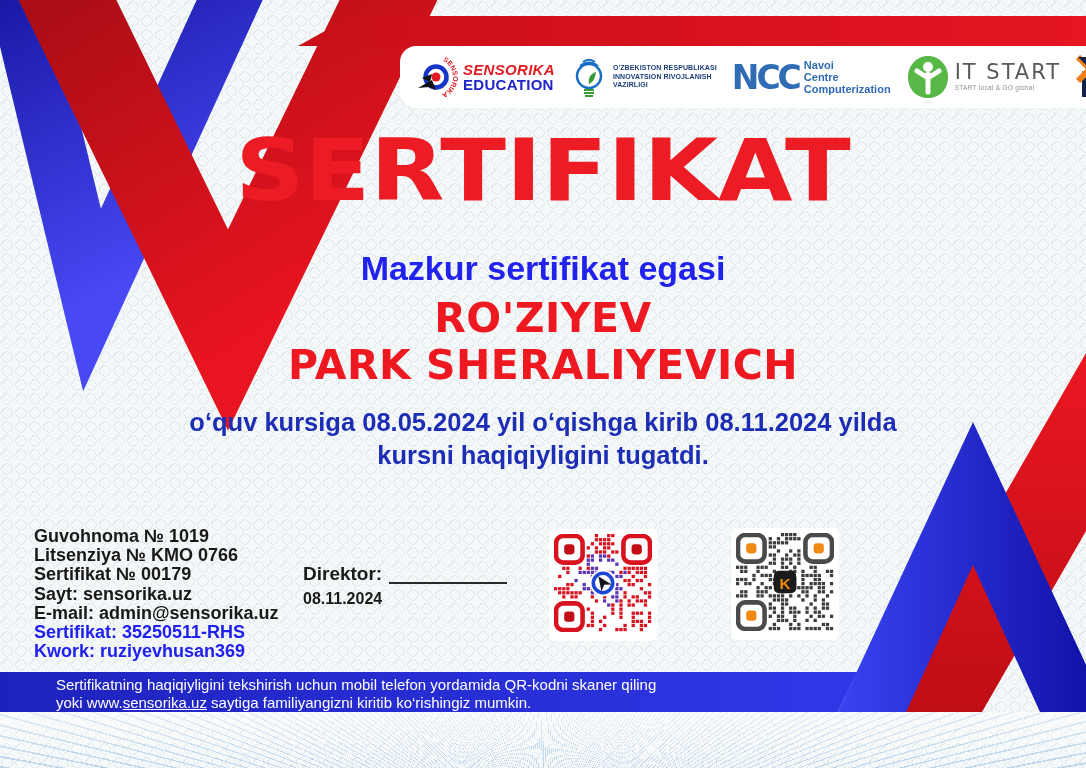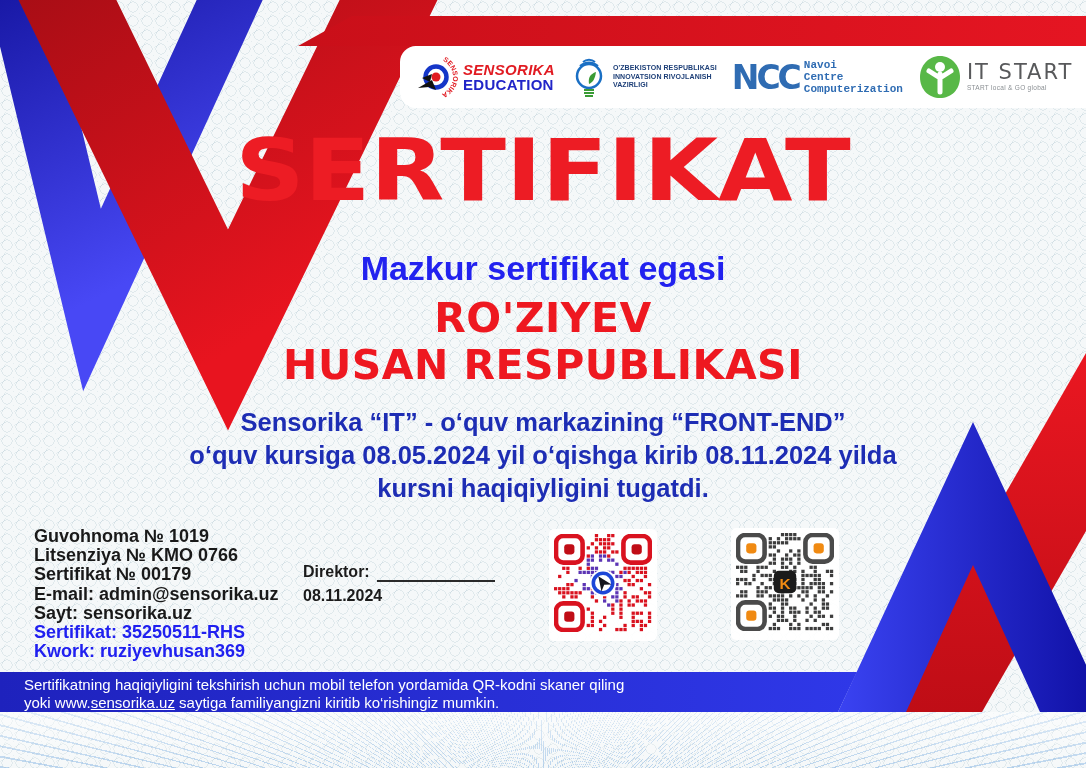--- a/index.html
+++ b/index.html
@@ -24,45 +24,45 @@
     position:absolute;left:400px;right:0;top:46px;height:62px;z-index:2;
     background:#fff;border-radius:16px 0 0 16px;
     display:flex;align-items:center;gap:15px;padding:0 8px 0 12px;box-sizing:border-box;
   }
   .logo{display:flex;align-items:center;gap:5px;white-space:nowrap;}
   .logo .col{display:flex;flex-direction:column;justify-content:center;}
   .sens-l1{font-size:15px;font-weight:bold;font-style:italic;color:#e11b22;letter-spacing:.3px;line-height:15px;}
   .sens-l2{font-size:15px;font-weight:bold;color:#2125c8;letter-spacing:.3px;line-height:15px;}
   .min-line{font-size:7px;font-weight:bold;color:#1c3e77;line-height:8.5px;letter-spacing:.1px;}
   .ncc-mark{font-size:33px;font-weight:bold;color:#2f6cb3;letter-spacing:-3px;line-height:33px;font-family:"DejaVu Sans",sans-serif;}
-  .ncc-line{font-size:11px;font-weight:bold;color:#2f6cb3;line-height:12px;font-family:Liberation Mono, monospace;}
+  .ncc-line{font-size:11px;font-weight:bold;color:#2f6cb3;line-height:12px;}
   .itpark-title{font-size:21px;color:#58595b;letter-spacing:2px;line-height:21px;font-family:"DejaVu Sans",sans-serif;}
   .itpark-sub{font-size:6.5px;color:#8a8f93;line-height:9px;letter-spacing:.3px;}
   
   .ctr{position:absolute;left:0;right:0;text-align:center;z-index:3;}
   .title{top:126px;font-family:"DejaVu Sans",sans-serif;font-weight:bold;font-size:86px;line-height:88px;color:#ed1c24;transform:scaleX(1.12);}
   .subtitle{top:249px;font-size:34px;font-weight:bold;color:#2222ef;}
   .name{top:295px;font-family:"DejaVu Sans",sans-serif;font-weight:bold;font-size:41px;line-height:47px;color:#ee1820;letter-spacing:.5px;}
   .course{top:406px;font-size:25.5px;font-weight:bold;color:#1d2db4;line-height:33px;}
   
   .creds{position:absolute;left:34px;top:527px;z-index:3;font-weight:bold;font-size:18px;line-height:19.2px;color:#191919;}
   .creds .accent{color:#2020f0;}
   
   .sig{position:absolute;left:303px;top:563px;z-index:3;}
-  .sig-row{font-size:16px;font-weight:bold;color:#1b1b1b;display:flex;align-items:flex-start;}
+  .sig-row{font-size:19px;font-weight:bold;color:#1b1b1b;display:flex;align-items:center;}
   .sig-line{display:inline-block;width:118px;border-bottom:2px solid #2a2a2a;margin-left:7px;height:17px;}
   .sig-date{font-size:16px;font-weight:bold;color:#1b1b1b;margin-top:5px;}
   
   .qr{position:absolute;z-index:3;background:rgba(255,255,255,.92);border-radius:5px;padding:5px;}
   .qr-left{left:549px;top:529px;}
   .qr-right{left:731px;top:528px;}
   
   .footer-text{
     position:absolute;left:0;top:673px;width:730px;z-index:3;color:#fff;
-    font-size:15px;line-height:18px;padding:3px 0 0 24px;box-sizing:border-box;
+    font-size:15px;line-height:18px;padding:3px 0 0 56px;box-sizing:border-box;
   }
   .footer-text a{color:#fff;text-decoration:underline;}
 </style>
 </head>
 <body>
 
 <div class="canvas">
 
   <div class="sunburst"></div>
 
@@ -169,34 +169,33 @@
         <path d="M26,26 h-10 v-10 Z" fill="#15224e"></path>
       </svg>
 
     </div>
   </div>
 
   <div class="ctr title">SERTIFIKAT</div>
   <div class="ctr subtitle">Mazkur sertifikat egasi</div>
   <div class="ctr name">
     <div>RO'ZIYEV</div>
-    <div>HUSAN RESPUBLIKASI</div>
+    <div>PARK SHERALIYEVICH</div>
   </div>
   <div class="ctr course">
-    <div>Sensorika “IT” - o‘quv markazining “FRONT-END”</div>
     <div>o‘quv kursiga 08.05.2024 yil o‘qishga kirib 08.11.2024 yilda</div>
     <div>kursni haqiqiyligini tugatdi.</div>
   </div>
 
   <div class="creds">
     <div>Guvohnoma № 1019</div>
     <div>Litsenziya № KMO 0766</div>
     <div>Sertifikat № 00179</div>
+    <div>Sayt: sensorika.uz</div>
     <div>E-mail: admin@sensorika.uz</div>
-    <div>Sayt: sensorika.uz</div>
     <div class="accent">Sertifikat: 35250511-RHS</div>
     <div class="accent">Kwork: ruziyevhusan369</div>
   </div>
 
   <div class="sig">
     <div class="sig-row">
       <span>Direktor:</span>
       <span class="sig-line"></span>
     </div>
     <div class="sig-date">08.11.2024</div>

